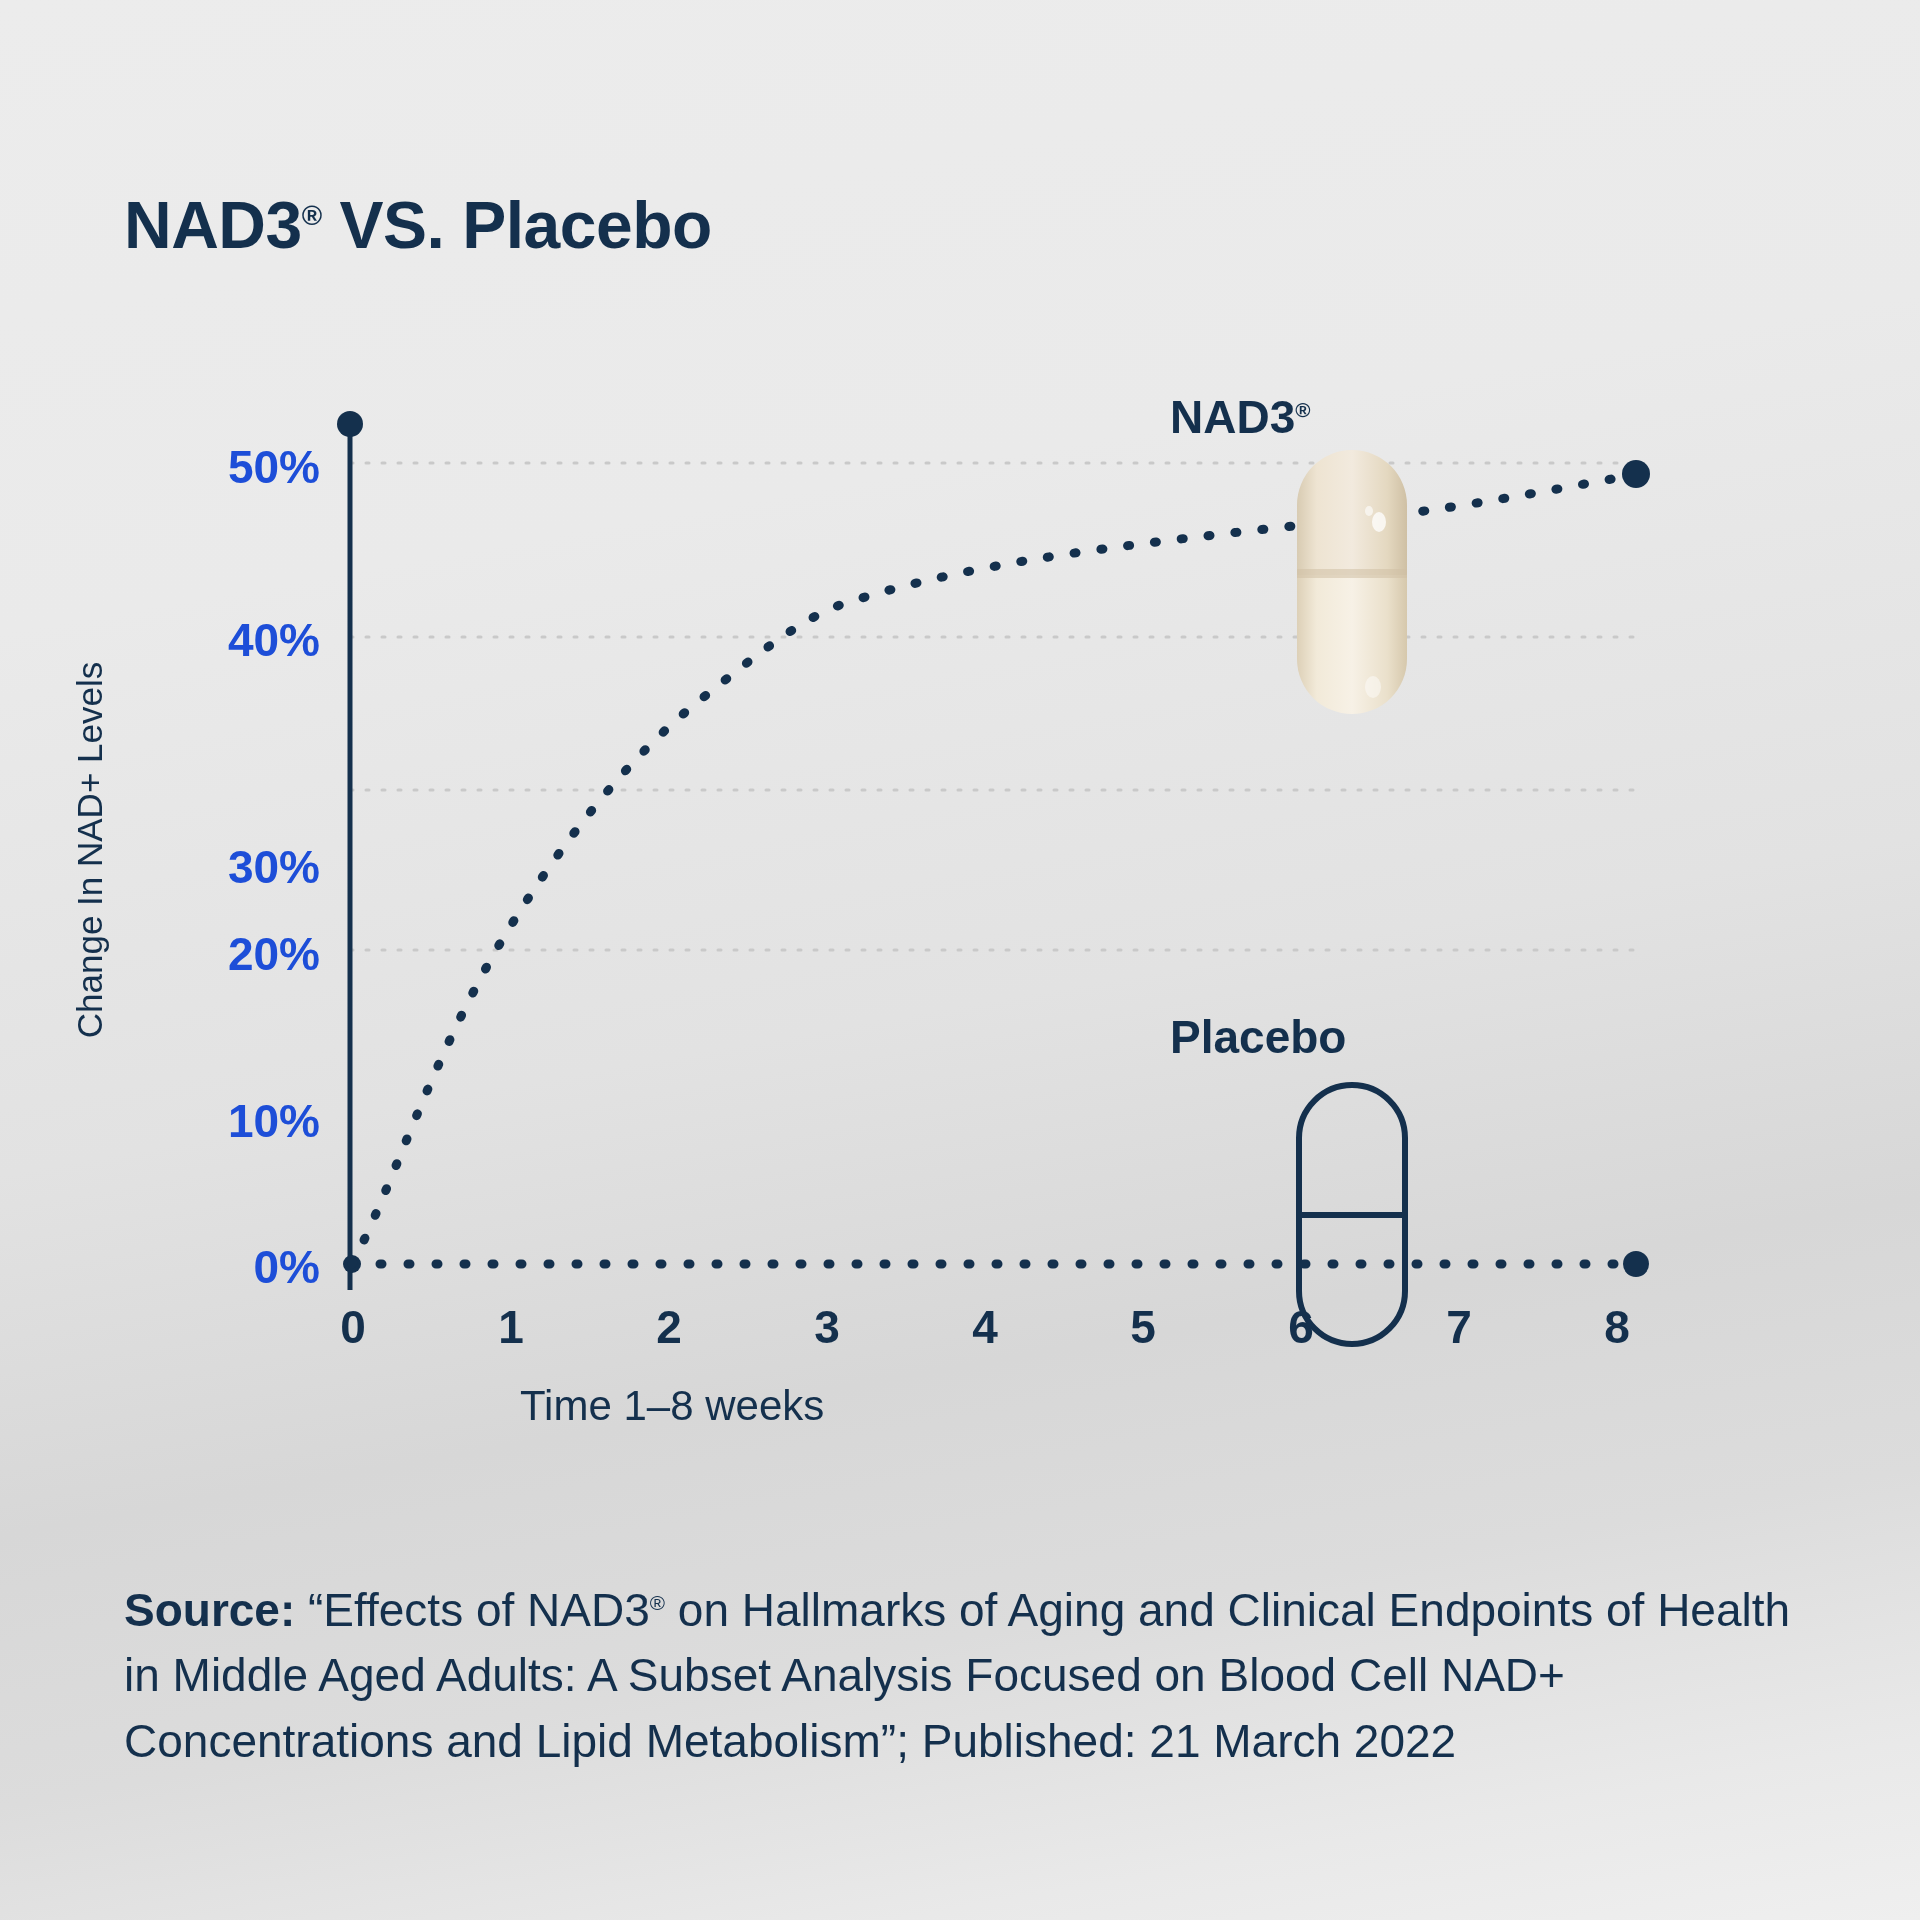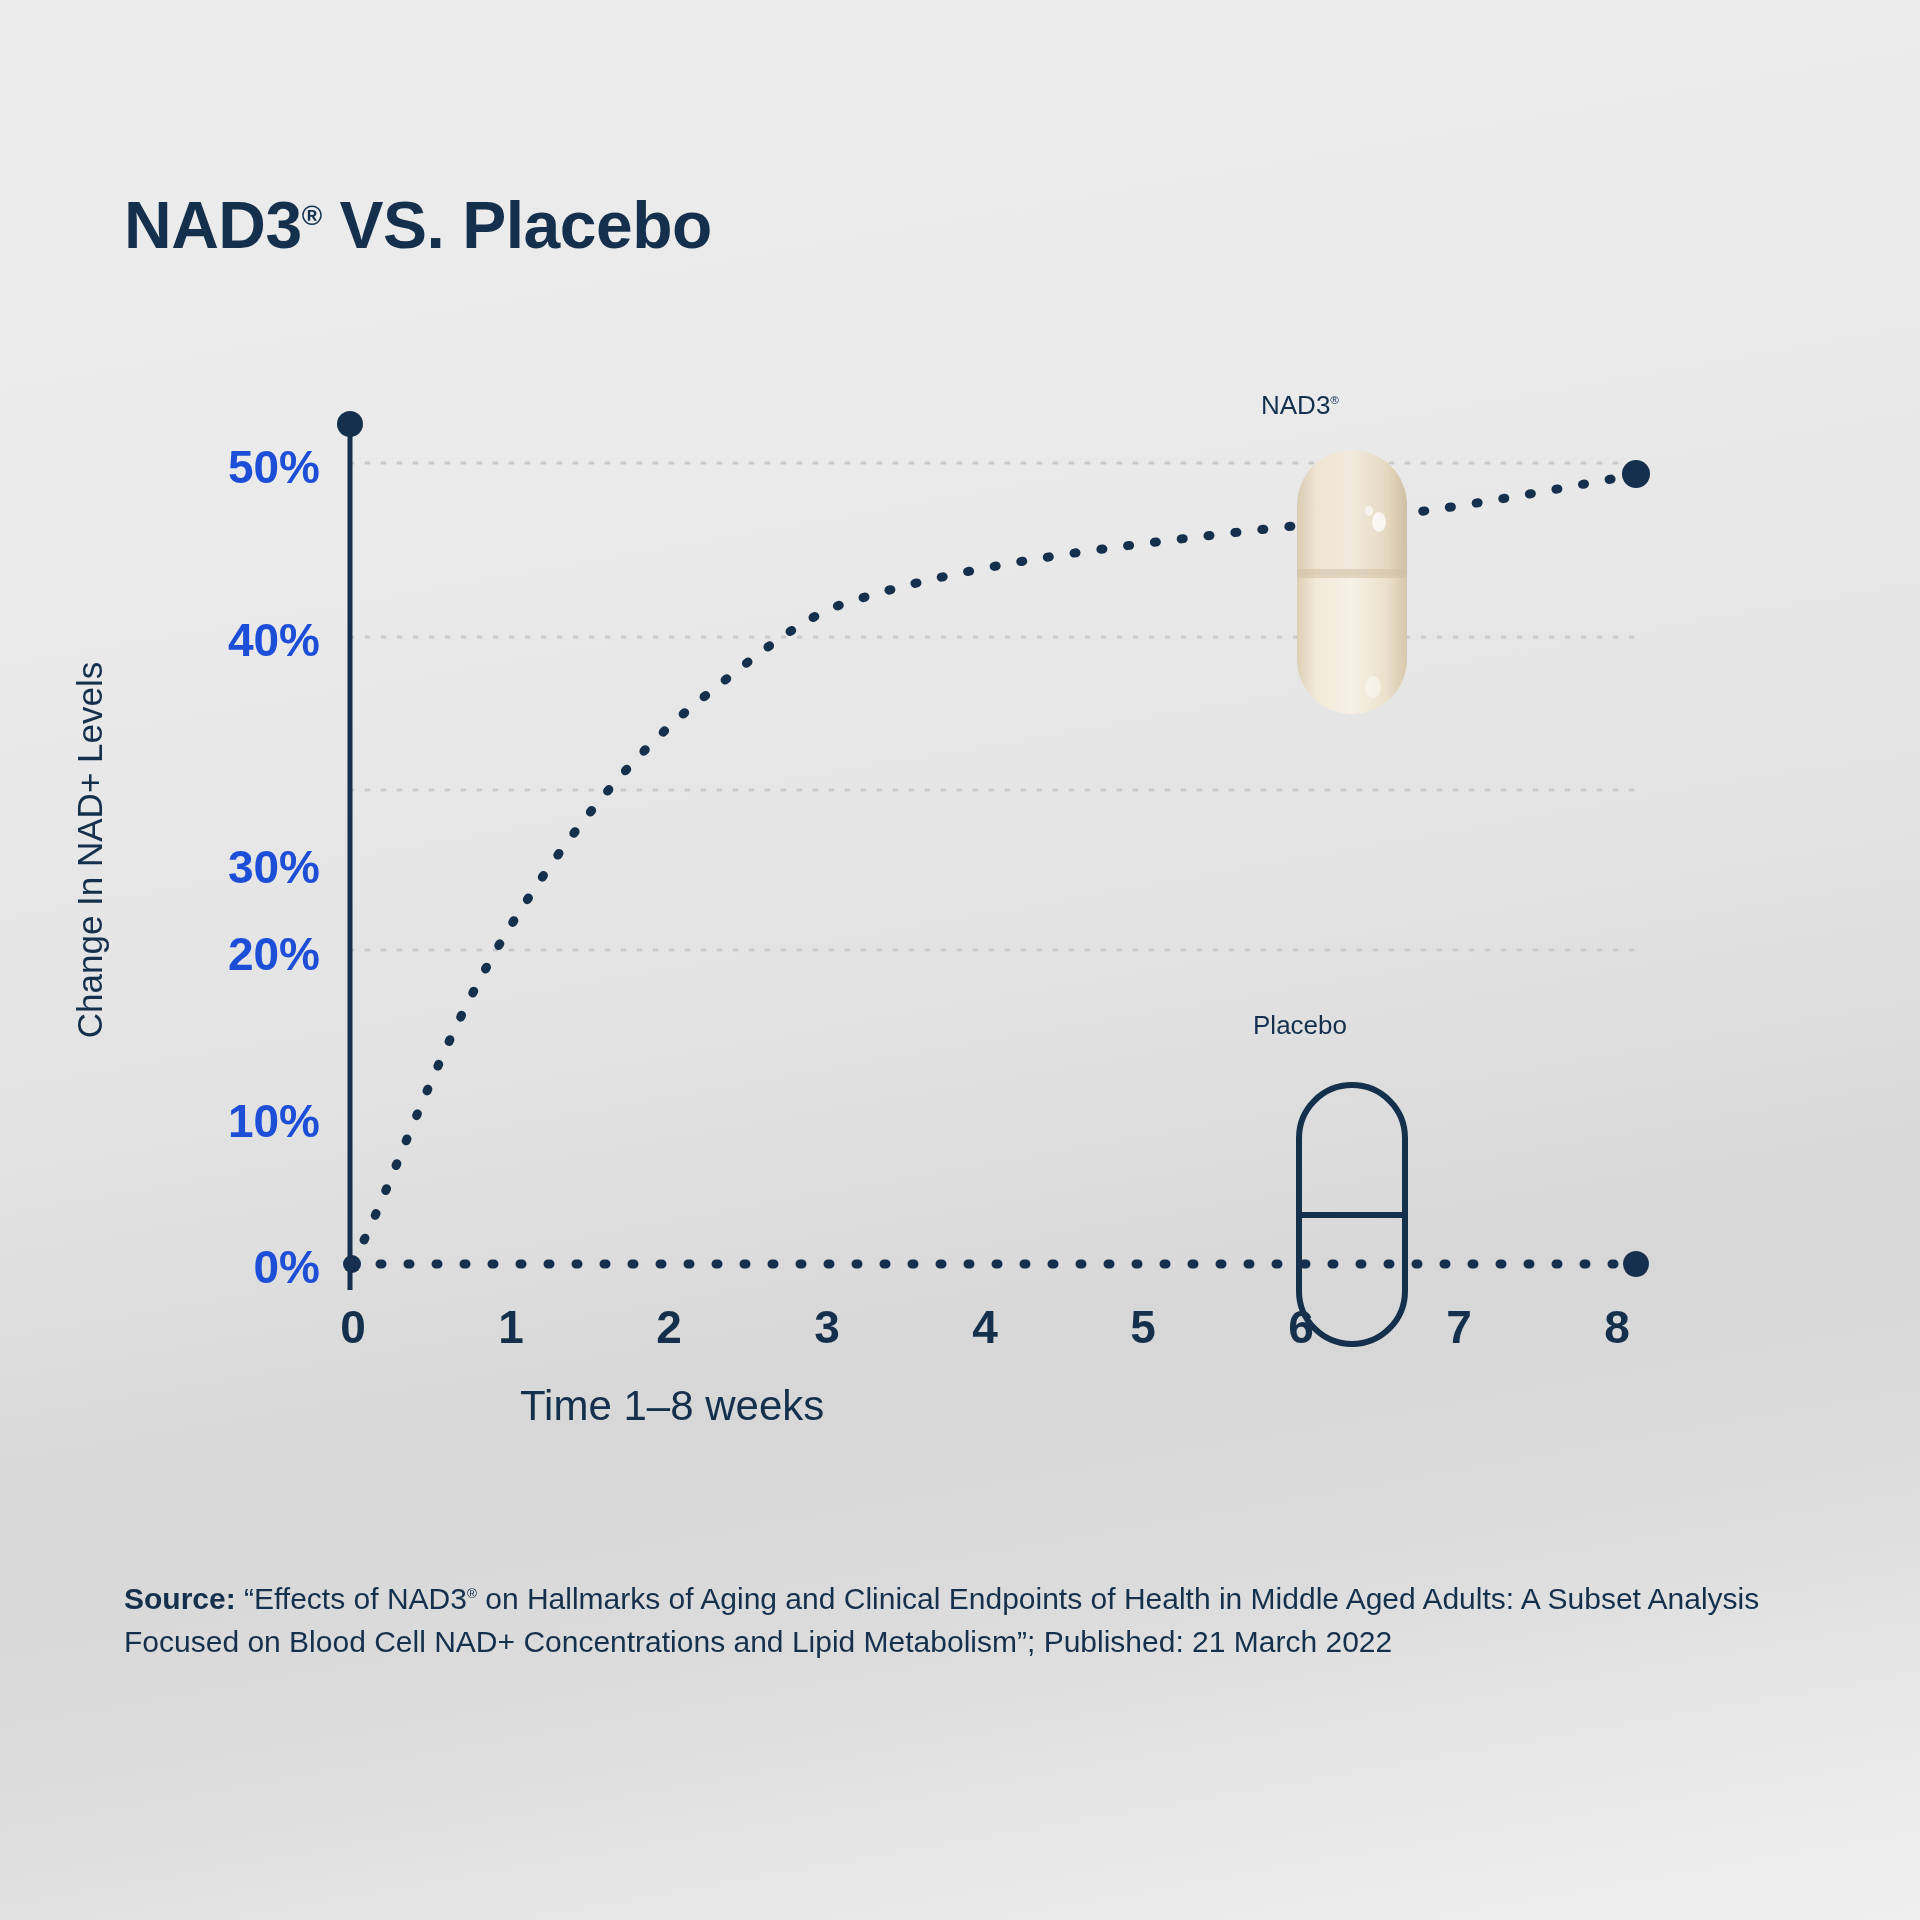--- a/index.html
+++ b/index.html
@@ -70,25 +70,24 @@
     left:520px; top:1382px;
     width:640px;
     text-align:left;
     font-size:42px;
     color:#14304d;
   }
 
   
   .serieslabel {
     position:absolute;
-    font-size:26px;
-    font-weight:normal;
+    font-size:46px;
+    font-weight:bold;
     color:#14304d;
     white-space:nowrap;
-    text-align:center;
   }
   .serieslabel sup { font-size:0.45em; vertical-align:super; }
   .lbl-nad3 { left:1170px; top:390px; width:260px; }
   .lbl-placebo { left:1170px; top:1010px; width:260px; }
 
   
   .capsule-nad3 {
     position:absolute;
     left:1293px; top:447px;
     width:118px; height:270px;
@@ -97,21 +96,21 @@
     position:absolute;
     left:1293px; top:1078px;
     width:118px; height:270px;
   }
 
   
   .source {
     position:absolute;
     left:124px; top:1578px;
     width:1690px;
-    font-size:30px;
+    font-size:46px;
     line-height:1.42;
     color:#14304d;
   }
   .source b { font-weight:bold; }
   .source sup { font-size:0.45em; vertical-align:super; }
 </style>
 </head>
 <body>
 
 <div class="title"><br><span>NAD3</span><sup>®</sup><span> VS. Placebo</span></div>

